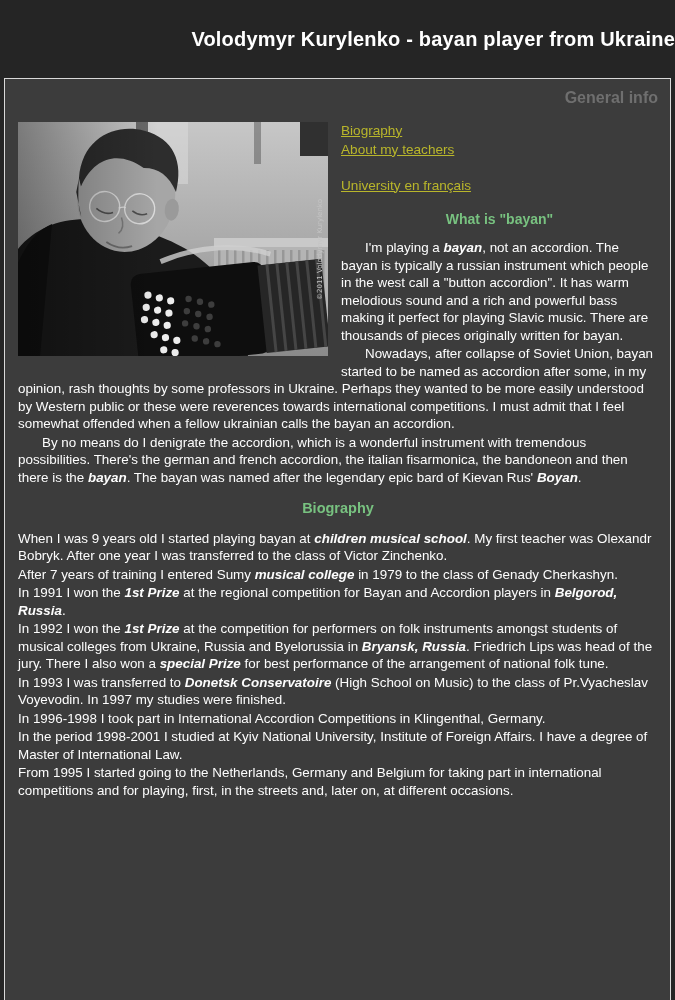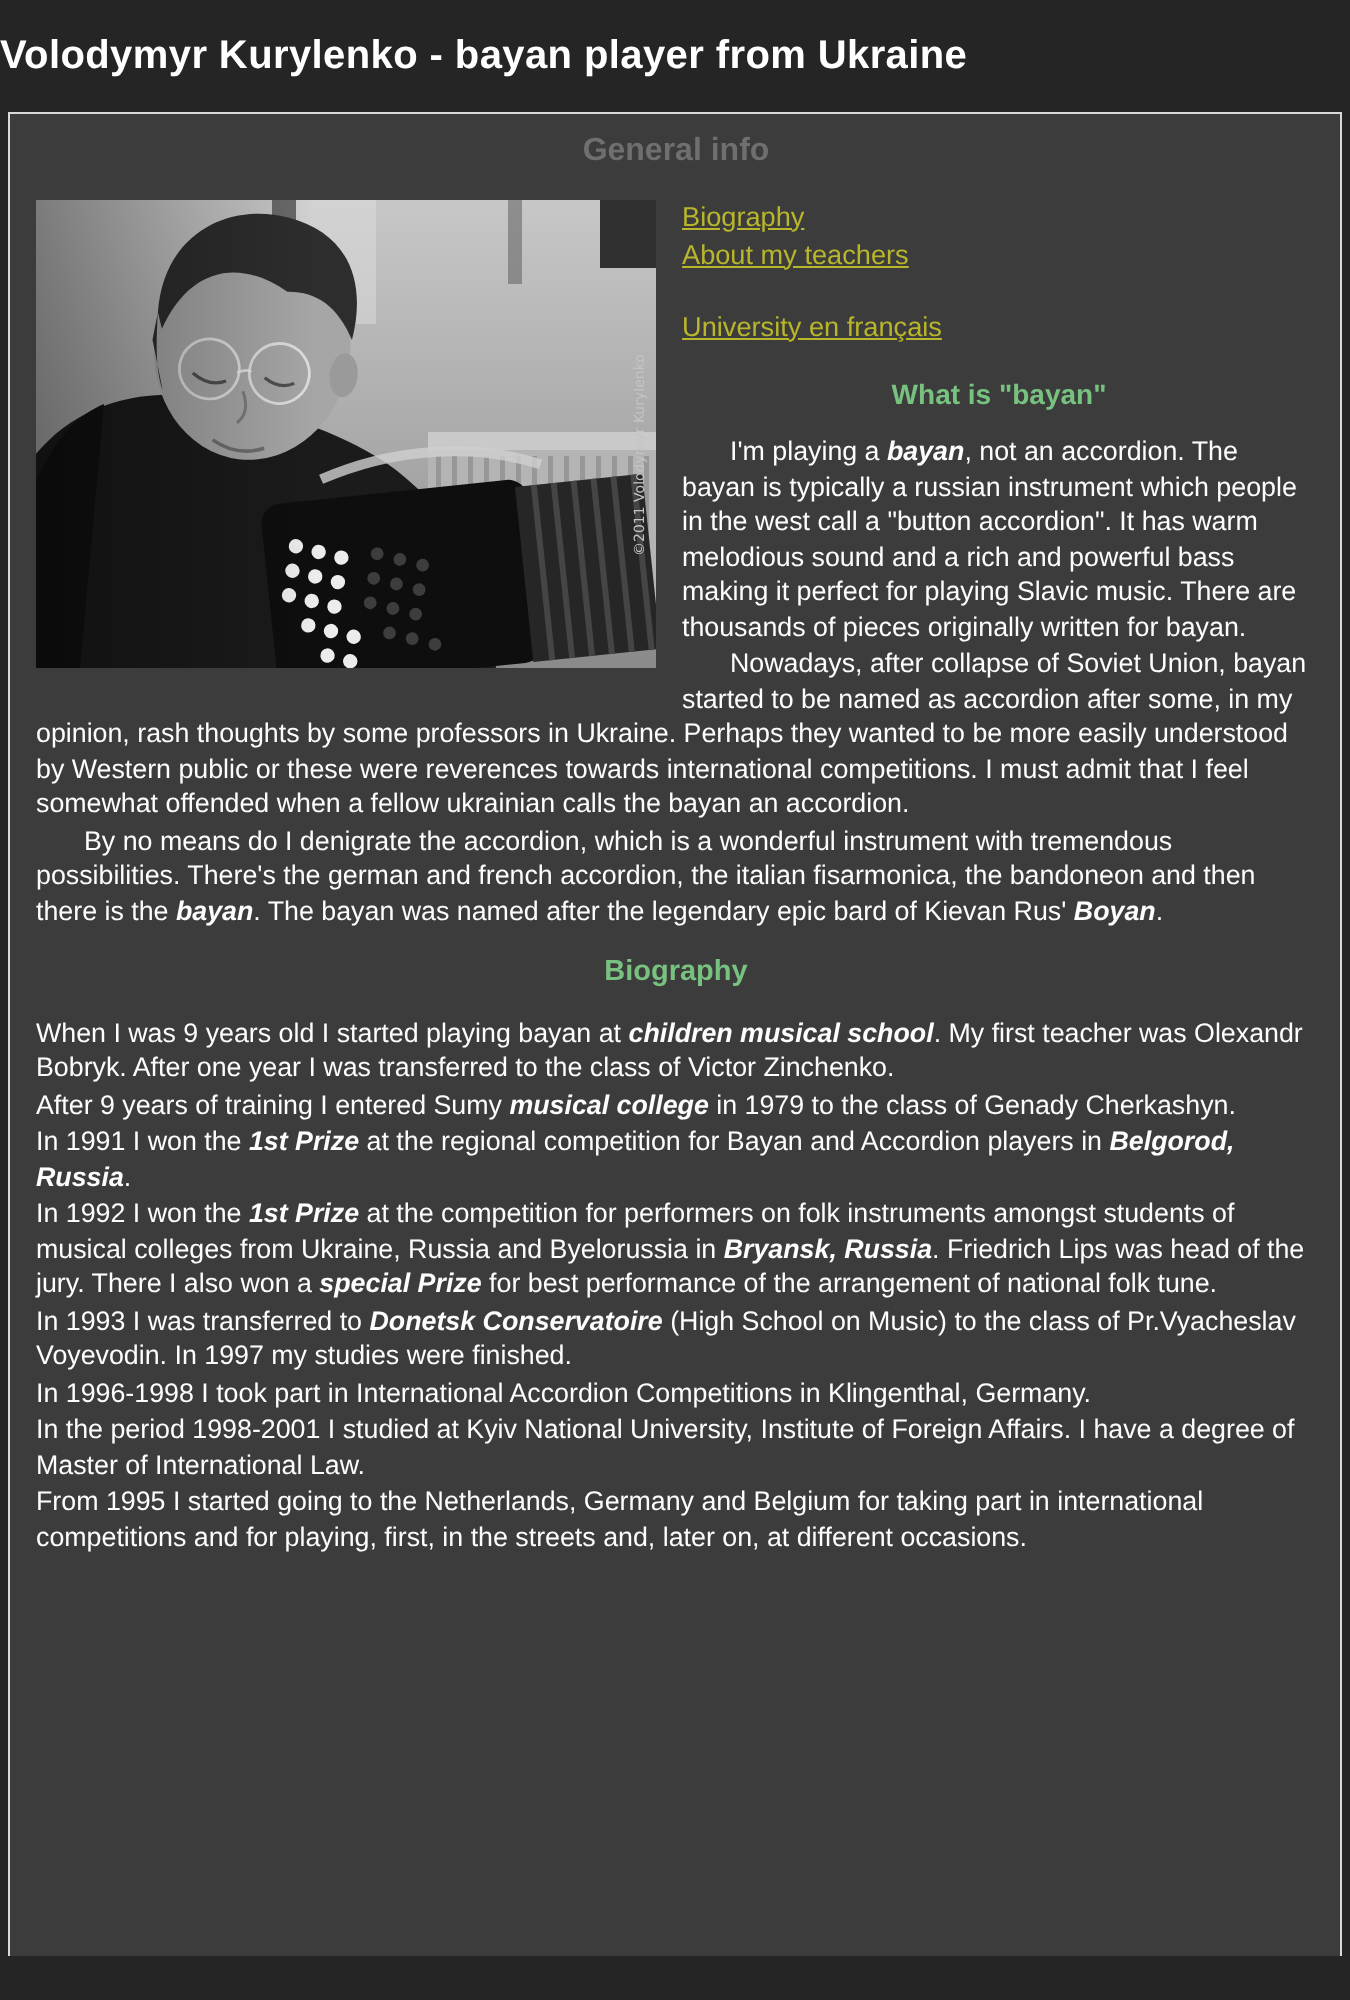--- a/index.html
+++ b/index.html
@@ -4,34 +4,34 @@
 <style>
   * { box-sizing: border-box; }
   html,body { margin:0; padding:0; }
   body {
     width:675px; height:1000px; overflow:hidden;
     background:#252525;
     font-family:"Liberation Sans", sans-serif;
     color:#fdfdfd;
   }
   .masthead {
-    height:56px; display:flex; align-items:center; justify-content:flex-start;
+    height:78px; display:flex; align-items:center; justify-content:flex-end;
   }
   .masthead h1 {
     margin:0; color:#ffffff; font-size:20px; font-weight:bold; letter-spacing:.2px;
   }
   .panel {
     margin:0 4px; min-height:922px;
     background:#3c3c3c;
     border:1px solid #d9d9d9; border-bottom:none;
     padding:6px 12px 24px 13px;
     font-size:13.4px; line-height:17.5px;
   }
   .section-muted {
-    text-align:center; color:#6f6f6f; font-weight:bold; font-size:16px;
+    text-align:right; color:#6f6f6f; font-weight:bold; font-size:16px;
     margin:4px 0 12px 0;
   }
   .photo-wrap {
     float:left; width:310px; height:234px; margin:3px 13px 24px 0;
   }
   .photo-wrap svg { display:block; width:310px; height:234px; }
   .links { line-height:19px; padding-top:2px; }
   .links a { color:#b9b62b; text-decoration:underline; cursor:pointer; font-size:13.6px; }
   .spacer-line { height:17px; }
   .green-heading {
@@ -163,21 +163,21 @@
 
   <div class="green-heading">What is "bayan"</div>
 
   <p class="indent"><span>I'm playing a </span><span class="bi">bayan</span><span>, not an accordion. The bayan is typically a russian instrument which people in the west call a "button accordion". It has warm melodious sound and a rich and powerful bass making it perfect for playing Slavic music. There are thousands of pieces originally written for bayan.</span></p>
   <p class="indent"><span>Nowadays, after collapse of Soviet Union, bayan started to be named as accordion after some, in my opinion, rash thoughts by some professors in Ukraine. Perhaps they wanted to be more easily understood by Western public or these were reverences towards international competitions. I must admit that I feel somewhat offended when a fellow ukrainian calls the bayan an accordion.</span></p>
   <p class="indent"><span>By no means do I denigrate the accordion, which is a wonderful instrument with tremendous possibilities. There's the german and french accordion, the italian fisarmonica, the bandoneon and then there is the </span><span class="bi">bayan</span><span>. The bayan was named after the legendary epic bard of Kievan Rus' </span><span class="bi">Boyan</span><span>.</span></p>
 
   <div class="green-heading big">Biography</div>
 
   <p><span>When I was 9 years old I started playing bayan at </span><span class="bi">children musical school</span><span>. My first teacher was Olexandr Bobryk. After one year I was transferred to the class of Victor Zinchenko.</span></p>
-  <p><span>After 9 years of training I entered Sumy </span><span class="bi">musical college</span><span> in 1979 to the class of Genady Cherkashyn.</span></p>
+  <p><span>After 7 years of training I entered Sumy </span><span class="bi">musical college</span><span> in 1979 to the class of Genady Cherkashyn.</span></p>
   <p><span>In 1991 I won the </span><span class="bi">1st Prize</span><span> at the regional competition for Bayan and Accordion players in </span><span class="bi">Belgorod, Russia</span><span>.</span></p>
   <p><span>In 1992 I won the </span><span class="bi">1st Prize</span><span> at the competition for performers on folk instruments amongst students of musical colleges from Ukraine, Russia and Byelorussia in </span><span class="bi">Bryansk, Russia</span><span>. Friedrich Lips was head of the jury. There I also won a </span><span class="bi">special Prize</span><span> for best performance of the arrangement of national folk tune.</span></p>
   <p><span>In 1993 I was transferred to </span><span class="bi">Donetsk Conservatoire</span><span> (High School on Music) to the class of Pr.Vyacheslav Voyevodin. In 1997 my studies were finished.</span></p>
   <p><span>In 1996-1998 I took part in International Accordion Competitions in Klingenthal, Germany.</span></p>
   <p><span>In the period 1998-2001 I studied at Kyiv National University, Institute of Foreign Affairs. I have a degree of Master of International Law.</span></p>
   <p><span>From 1995 I started going to the Netherlands, Germany and Belgium for taking part in international competitions and for playing, first, in the streets and, later on, at different occasions.</span></p>
 
   <div class="clear"></div>
 </div>
 

